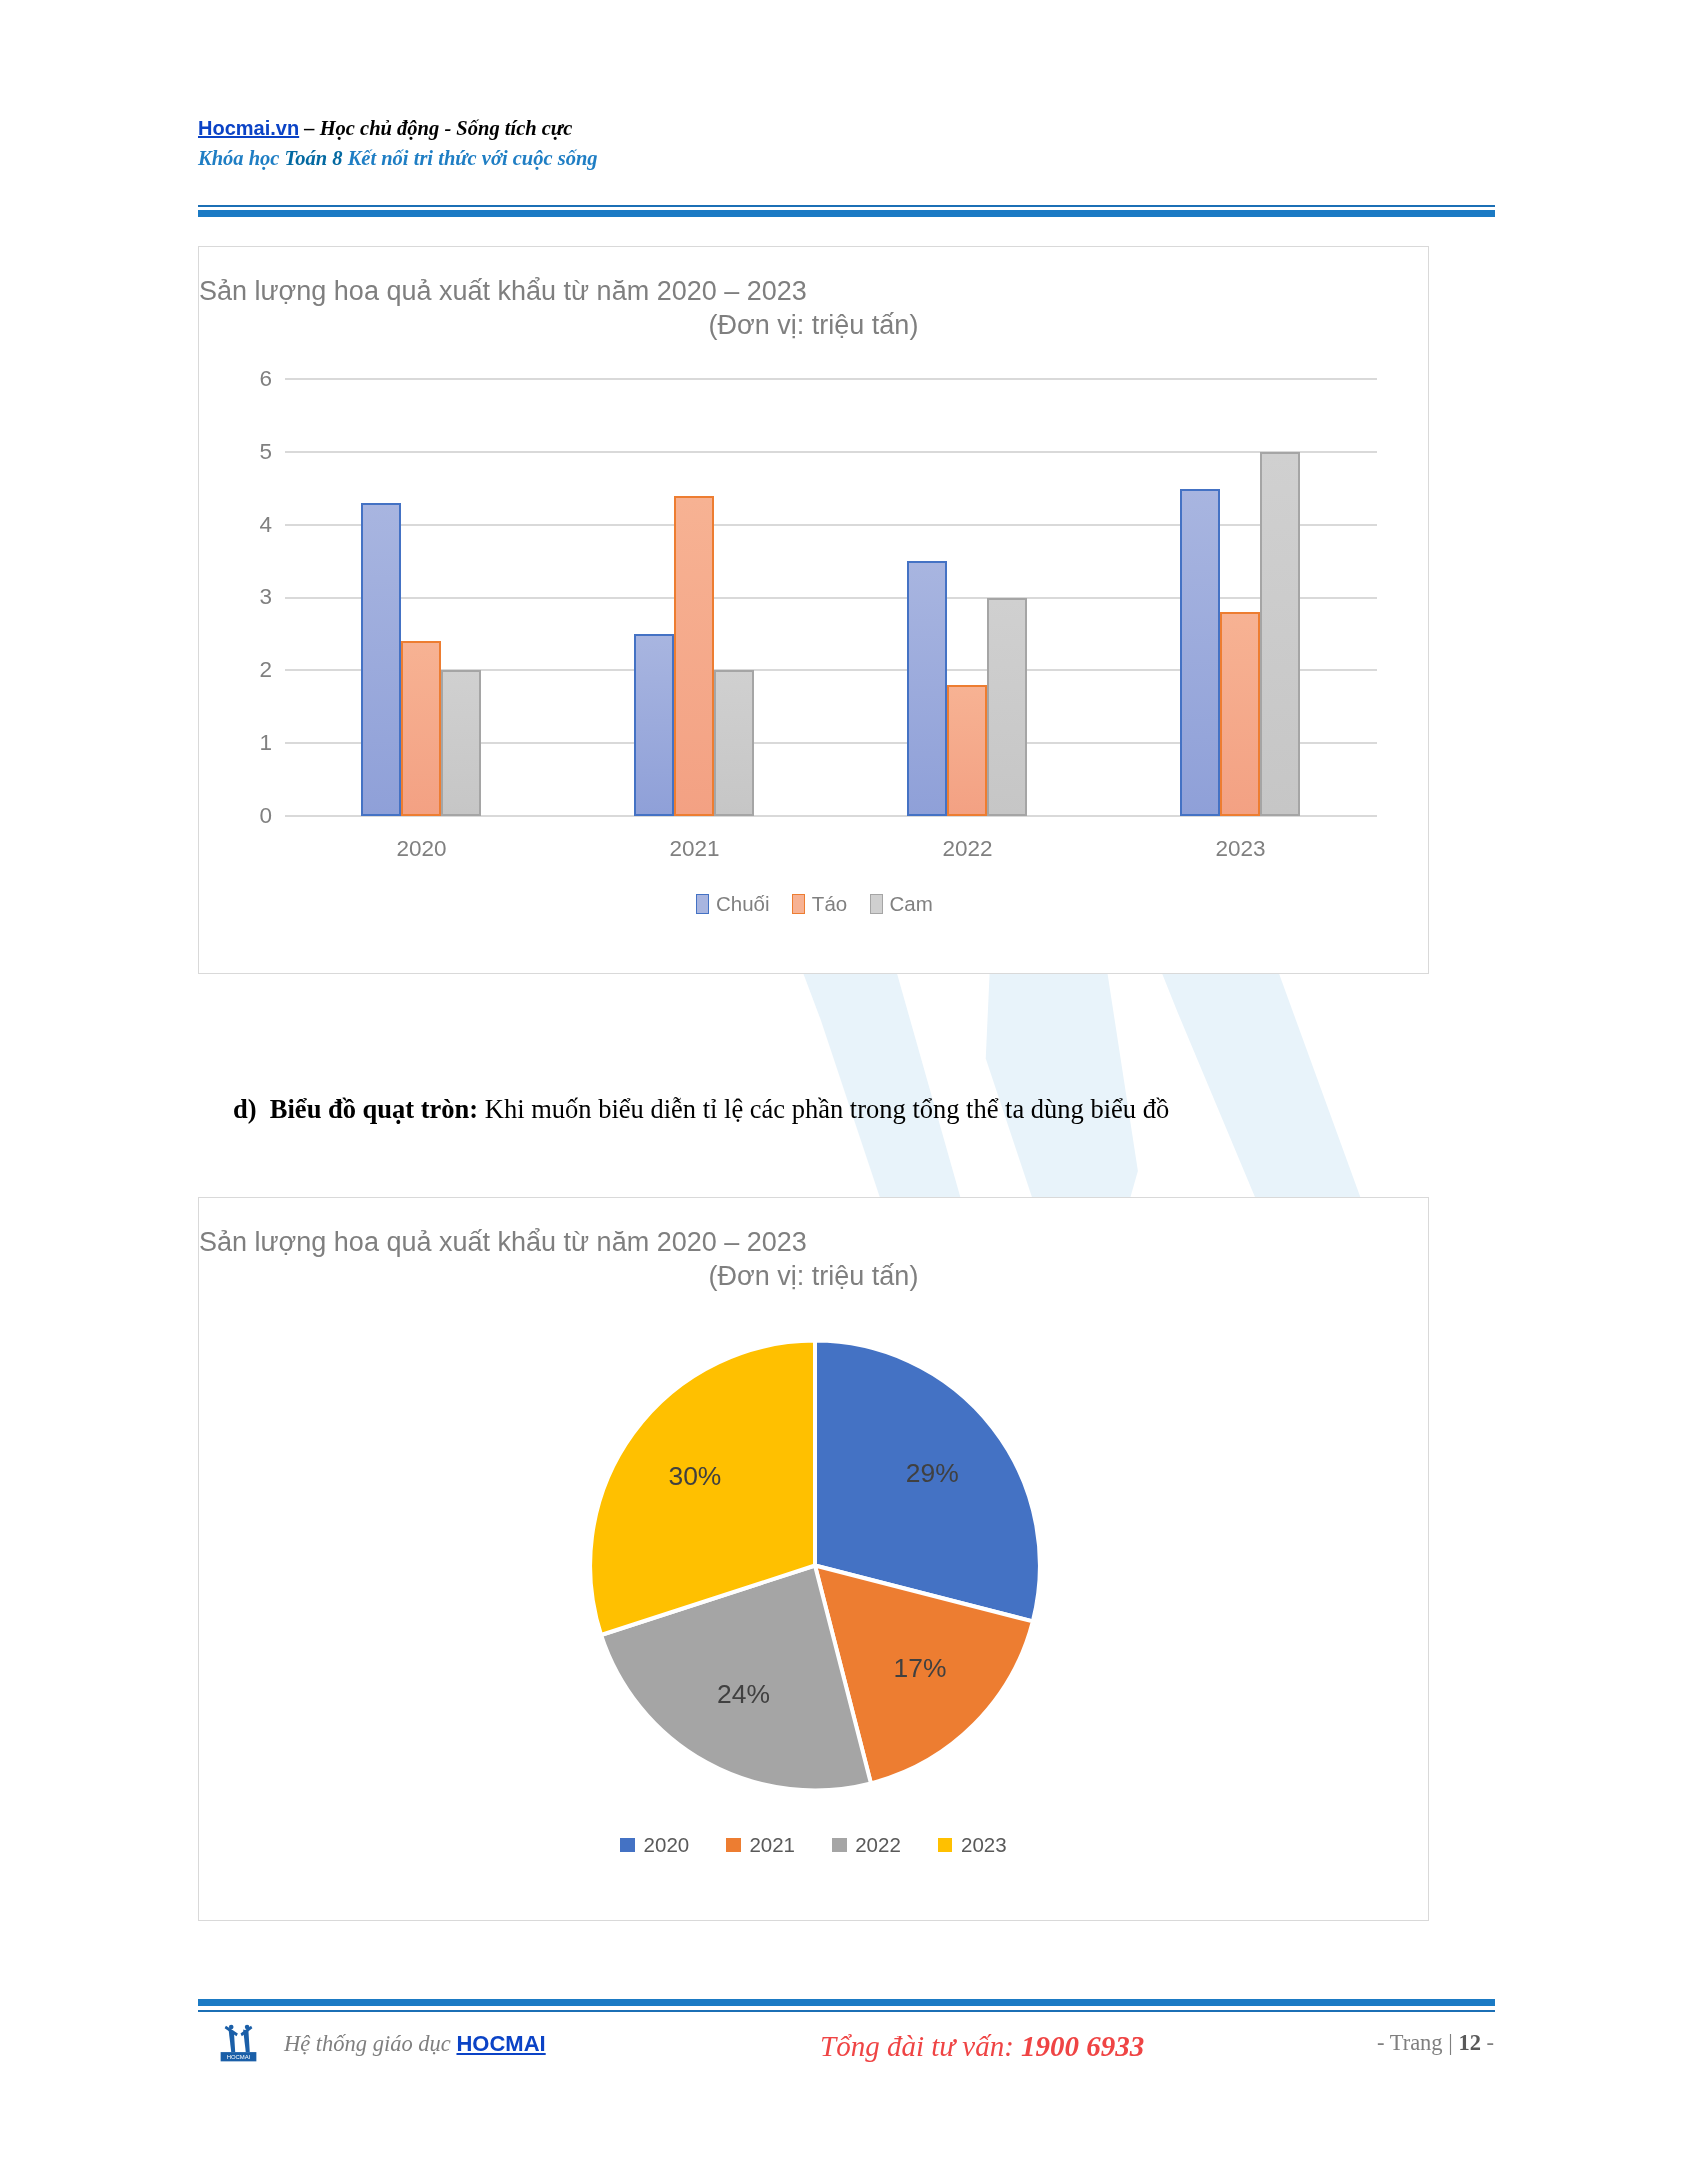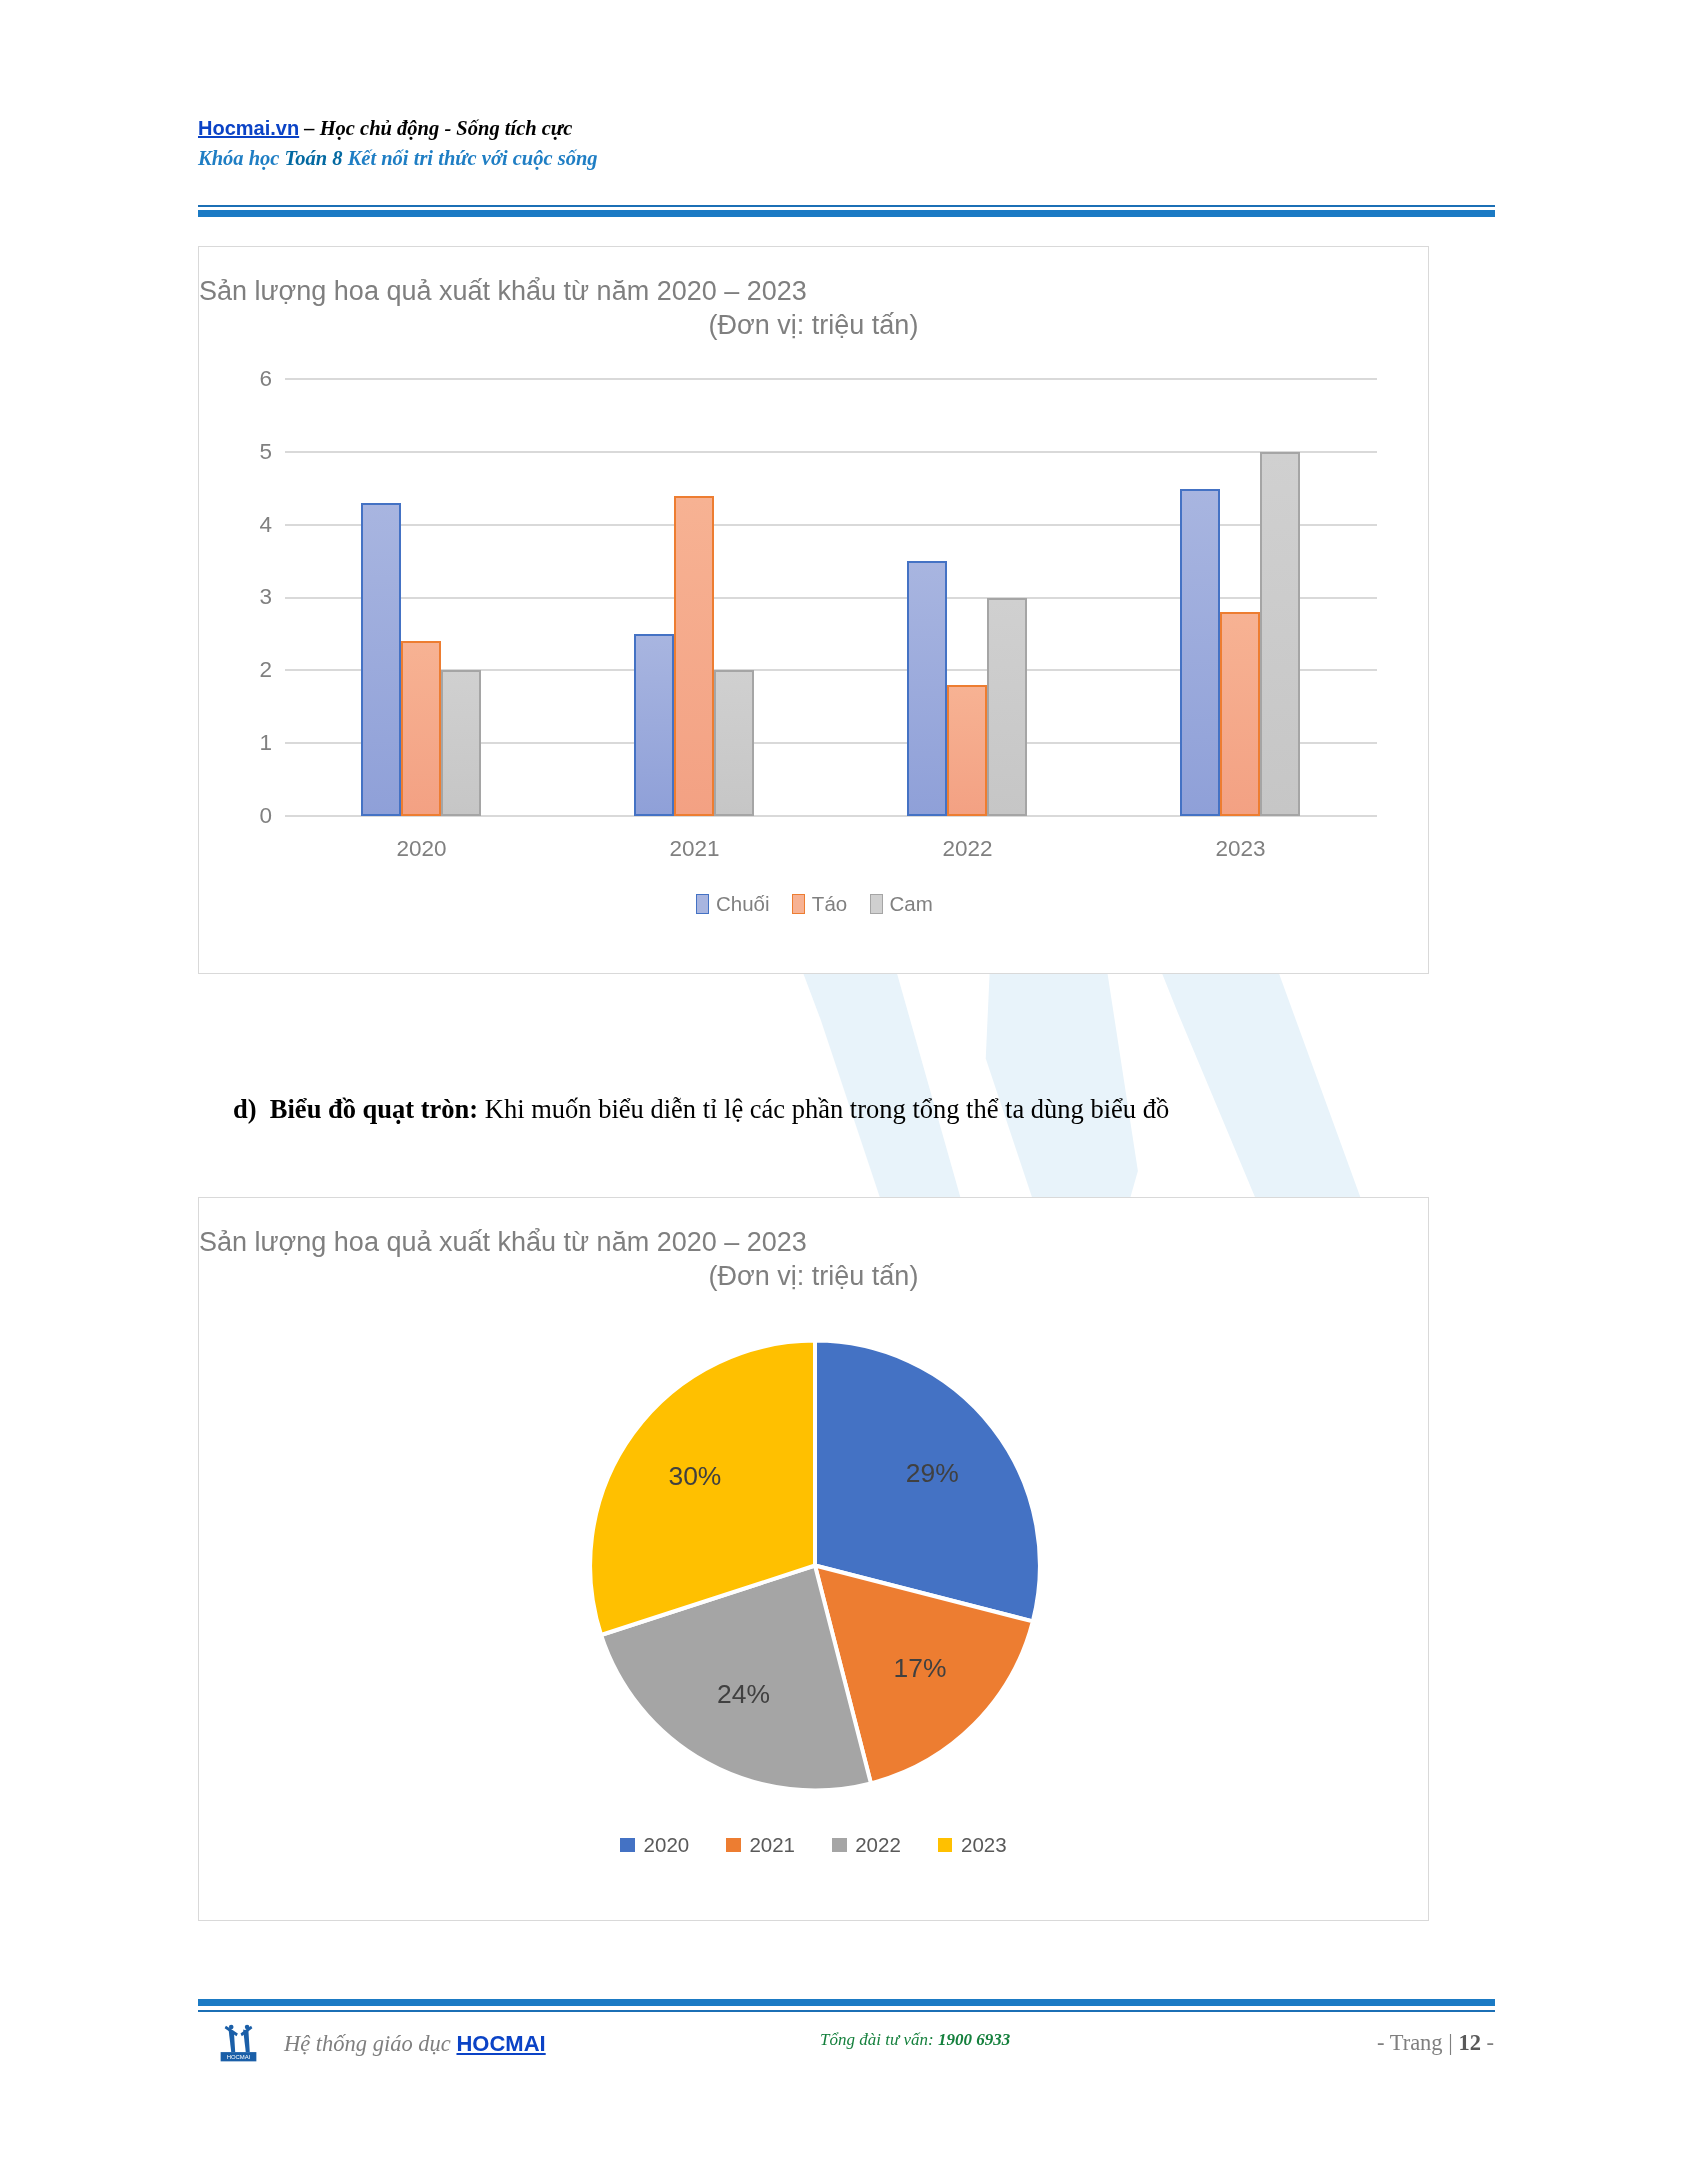--- a/index.html
+++ b/index.html
@@ -125,21 +125,21 @@
     position:absolute; left:198px; top:2018px; width:1297px; height:53px;
   }
   .ftr-left { position:absolute; left:20px; top:5.3px; display:flex; align-items:center; gap:25px; }
   .ftr-logo { width:41px; height:41px; position:relative; }
   .ftr-left-text { font-size:22.5px; font-style:italic; color:#7f7f7f; }
   .ftr-left-text .brand {
     color:#0b43c6; text-decoration:underline; font-style:normal; font-weight:bold;
     font-family:"Liberation Sans", sans-serif; font-size:22px;
   }
   .ftr-center {
-    position:absolute; left:622px; top:12px; font-size:17px; font-style:italic; color:#15803d;
+    position:absolute; left:622px; top:12px; font-size:29px; font-style:italic; color:#ef4444;
   }
   .ftr-center .phone { font-weight:bold; font-style:italic; }
   .ftr-right { position:absolute; right:1px; top:12px; font-size:22.5px; color:#7f7f7f; }
   .ftr-right .pg { font-weight:bold; color:#595959; }
 </style>
 </head>
 <body>
 
 <div class="watermark">
   <svg width="1687" height="728" viewBox="0 0 2550 1100" xmlns="http://www.w3.org/2000/svg">

